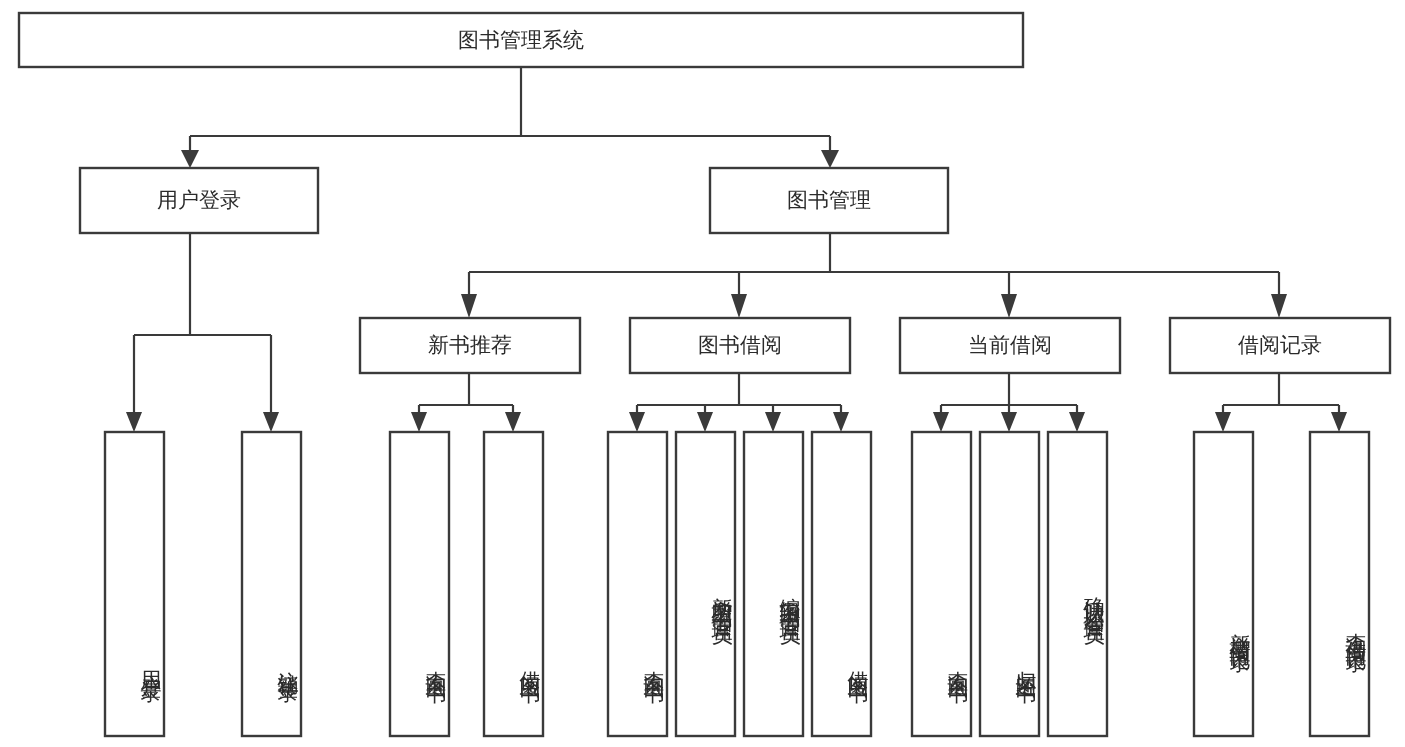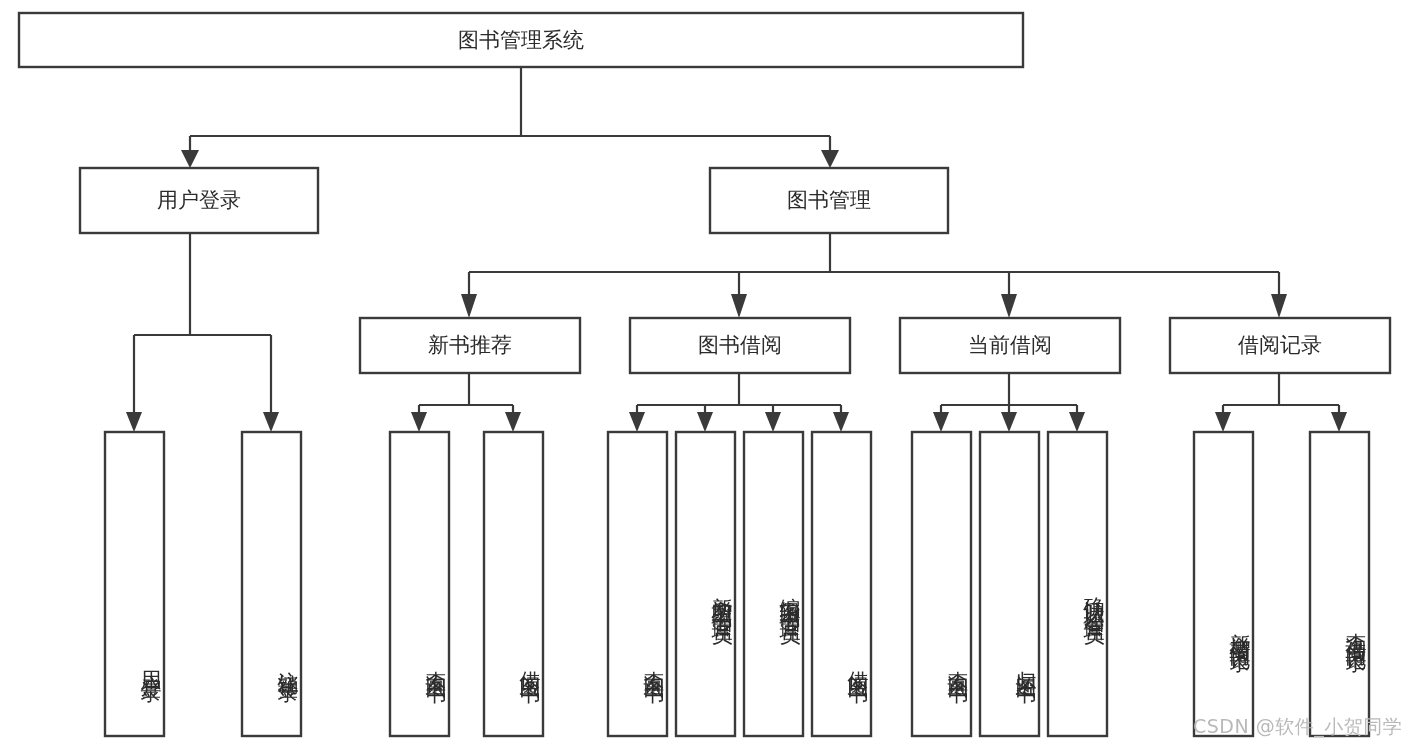--- a/index.html
+++ b/index.html
@@ -211,15 +211,14 @@
   <div class="node-label-v" style="left:608px; top:432px; width:59px; height:304px; padding-top:78px;">查询图书</div>
   <div class="node-label-v" style="left:676px; top:432px; width:59px; height:304px; padding-top:14px;">新增图书（管理员）</div>
   <div class="node-label-v" style="left:744px; top:432px; width:59px; height:304px; padding-top:14px;">编辑图书（管理员）</div>
   <div class="node-label-v" style="left:812px; top:432px; width:59px; height:304px; padding-top:78px;">借阅图书</div>
   <div class="node-label-v" style="left:912px; top:432px; width:59px; height:304px; padding-top:78px;">查询图书</div>
   <div class="node-label-v" style="left:980px; top:432px; width:59px; height:304px; padding-top:78px;">归还图书</div>
   <div class="node-label-v" style="left:1048px; top:432px; width:59px; height:304px; padding-top:14px;">确认归还（管理员）</div>
   <div class="node-label-v" style="left:1194px; top:432px; width:59px; height:304px; padding-top:44px;">新增借阅记录</div>
   <div class="node-label-v" style="left:1310px; top:432px; width:59px; height:304px; padding-top:44px;">查询借阅记录</div>
 
-  <div class="watermark" style="left:1193px; top:714px;">CSDN @软件_小贺同学</div>
 
 </div>
 
 </body></html>

